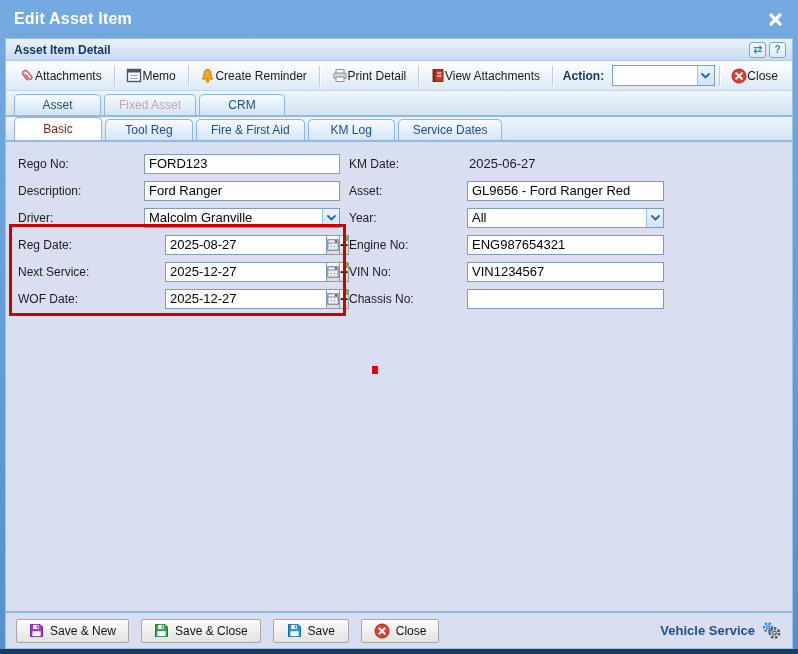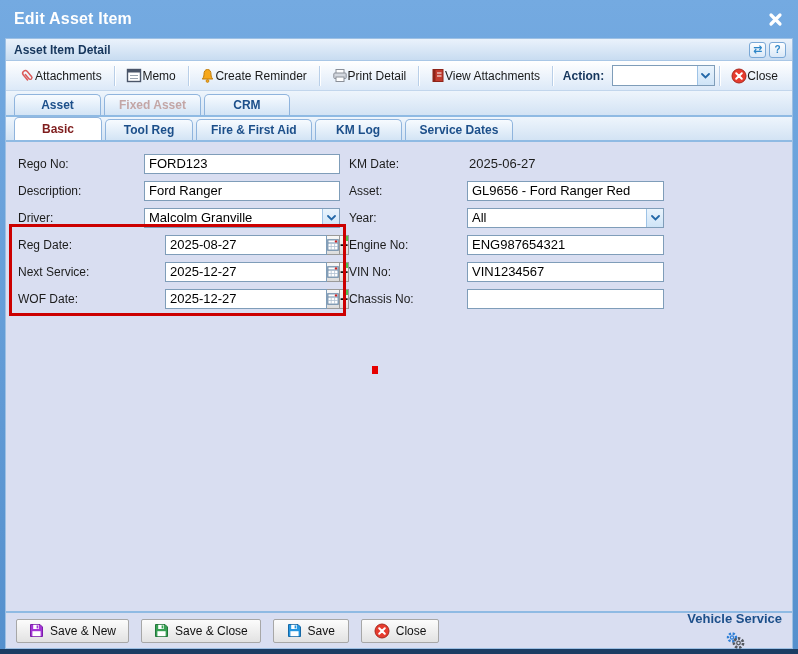--- a/index.html
+++ b/index.html
@@ -51,21 +51,21 @@
   
   .tabstrip{
     display:flex; align-items:flex-end; padding:3px 8px 0 8px; gap:3px;
     background:linear-gradient(#eef5fc,#d3e3f4); border-bottom:2px solid #8fbae3;
   }
   .tabstrip.main{ height:26px; flex:0 0 26px; }
   .tabstrip.sub{ height:25px; flex:0 0 25px; }
   .tab{
     height:21px; display:flex; align-items:center; justify-content:center;
     padding:0 14px; border:1px solid #8fb4dd; border-bottom:none; border-radius:5px 5px 0 0;
-    background:linear-gradient(#f7fbff,#d3e4f5); font-size:12px; font-weight:bold; color:#1c4f8a;
+    background:linear-gradient(#f7fbff,#d3e4f5); font-size:12px; font-weight:normal; color:#1c4f8a;
     cursor:pointer; white-space:nowrap;
   }
   .tab.active{ background:#ffffff; color:#10294d; height:23px; }
   .tabstrip.sub .tab.active{ color:#7f1d1d; }
   .tab.disabled{ color:#c3a6a6; cursor:default; }
   
   .form{ position:relative; flex:1; padding-top:8px; overflow:hidden; }
   .frow{ height:27px; display:flex; align-items:center; padding-left:12px; }
   .flabel{ width:126px; font-size:12px; color:#1c1c1c; }
   .flabel.r{ width:118px; }
@@ -93,21 +93,21 @@
   .footer{
     height:37px; flex:0 0 37px; border-top:2px solid #8fbae3; background:#d9def1;
     display:flex; align-items:center; padding:0 10px;
   }
   .f-btn{
     height:24px; display:flex; align-items:center; gap:6px; padding:0 12px; margin-right:12px;
     border:1px solid #a7a7a7; border-radius:2px; background:linear-gradient(#fcfcfc,#e2e2e2);
     font-size:12px; color:#111; cursor:pointer; white-space:nowrap;
   }
   .f-spacer{ flex:1; }
-  .brand{ display:flex; align-items:center; gap:5px; font-size:13px; font-weight:bold; color:#1c4f8a;flex-direction:column; }
+  .brand{ display:flex; align-items:center; gap:5px; font-size:13px; font-weight:bold; color:#1c4f8a; }
   .refresh-glyph{ font-family:"DejaVu Sans",sans-serif; font-size:11px; }
 </style>
 </head>
 <body>
 
 <div class="dialog">
 
   <div class="titlebar">
     <span class="title">Edit Asset Item</span>
     <span class="title-close">

